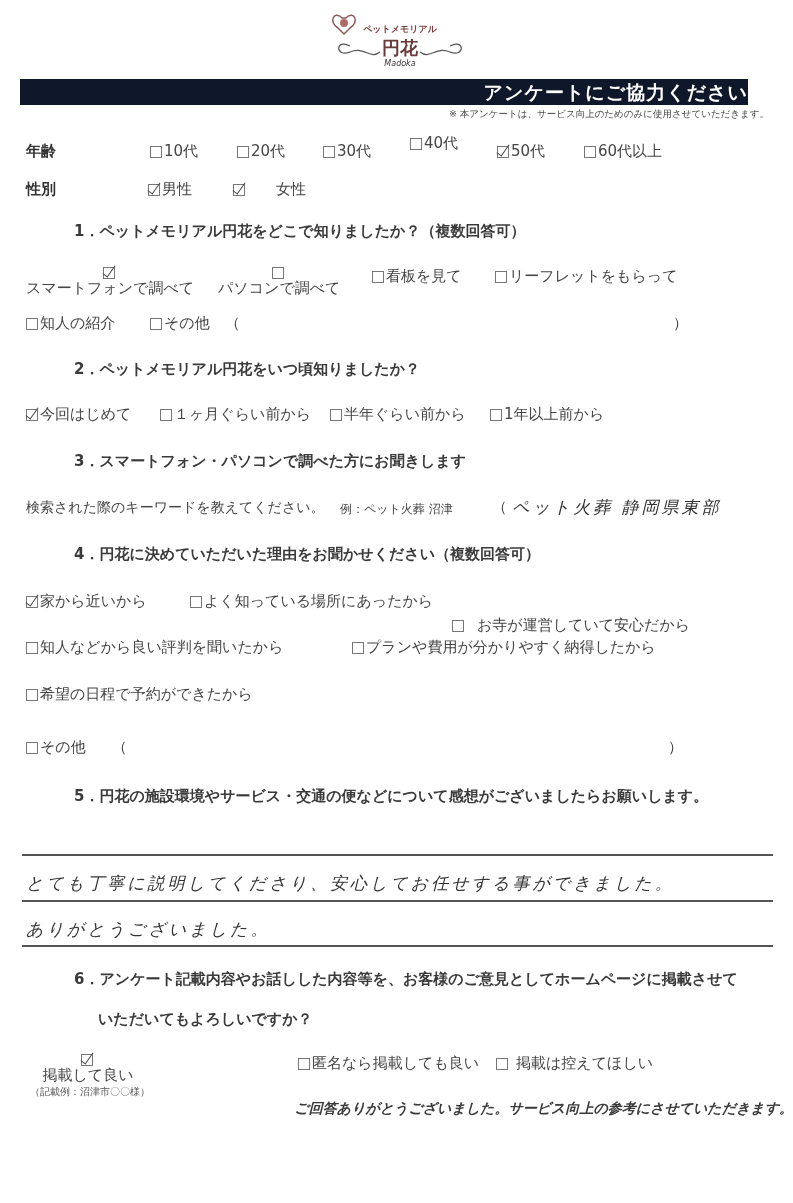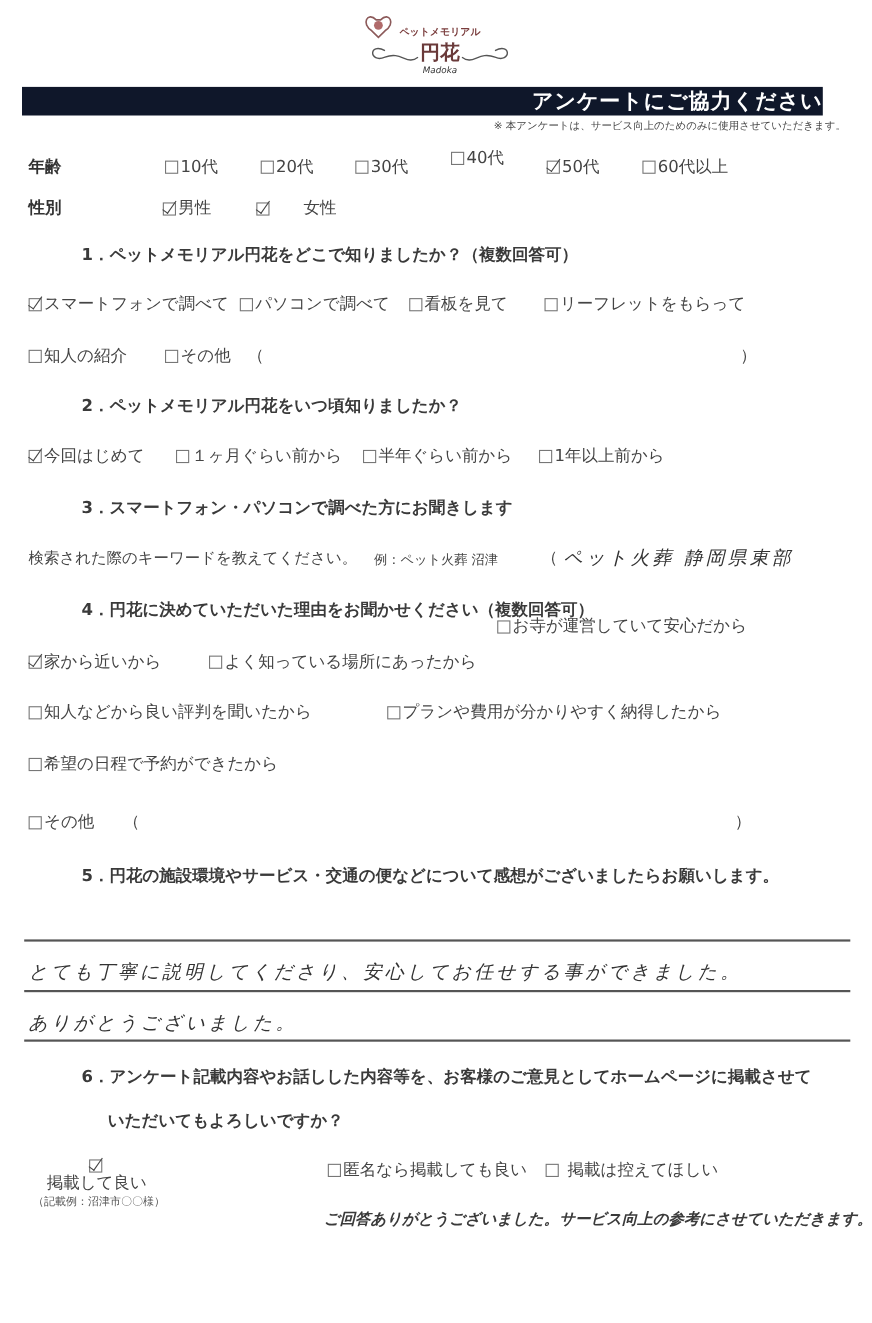--- a/index.html
+++ b/index.html
@@ -76,25 +76,25 @@
 <div class="abs opt" style="left:148px; top:180px;">
   <span class="box checked"></span>
     <span>男性</span>
 </div>
 <div class="abs opt" style="left:233px; top:180px;gap:29px;">
   <span class="box checked"></span>
     <span>女性</span>
 </div>
 
 <div class="abs q" style="left:26px; top:222px;">1．ペットメモリアル円花をどこで知りましたか？（複数回答可）</div>
-<div class="abs opt" style="left:26px; top:267px;">
+<div class="abs opt" style="left:26px; top:267px;flex-direction:column;">
   <span class="box checked"></span>
     <span>スマートフォンで調べて</span>
 </div>
-<div class="abs opt" style="left:218px; top:267px;">
+<div class="abs opt" style="left:218px; top:267px;flex-direction:column;">
   <span class="box"></span>
     <span>パソコンで調べて</span>
 </div>
 <div class="abs opt" style="left:372px; top:267px;">
   <span class="box"></span>
     <span>看板を見て</span>
 </div>
 <div class="abs opt" style="left:495px; top:267px;">
   <span class="box"></span>
     <span>リーフレットをもらって</span>
@@ -137,21 +137,21 @@
 
 <div class="abs q" style="left:26px; top:545px;">4．円花に決めていただいた理由をお聞かせください（複数回答可）</div>
 <div class="abs opt" style="left:26px; top:592px;">
   <span class="box checked"></span>
     <span>家から近いから</span>
 </div>
 <div class="abs opt" style="left:190px; top:592px;">
   <span class="box"></span>
     <span>よく知っている場所にあったから</span>
 </div>
-<div class="abs opt" style="left:452px; top:560px;">
+<div class="abs opt" style="left:452px; top:616px;gap:11px;">
   <span class="box"></span>
     <span>お寺が運営していて安心だから</span>
 </div>
 <div class="abs opt" style="left:26px; top:638px;">
   <span class="box"></span>
     <span>知人などから良い評判を聞いたから</span>
 </div>
 <div class="abs opt" style="left:323px; top:638px;padding-left:29px;">
   <span class="box"></span>
     <span>プランや費用が分かりやすく納得したから</span>

